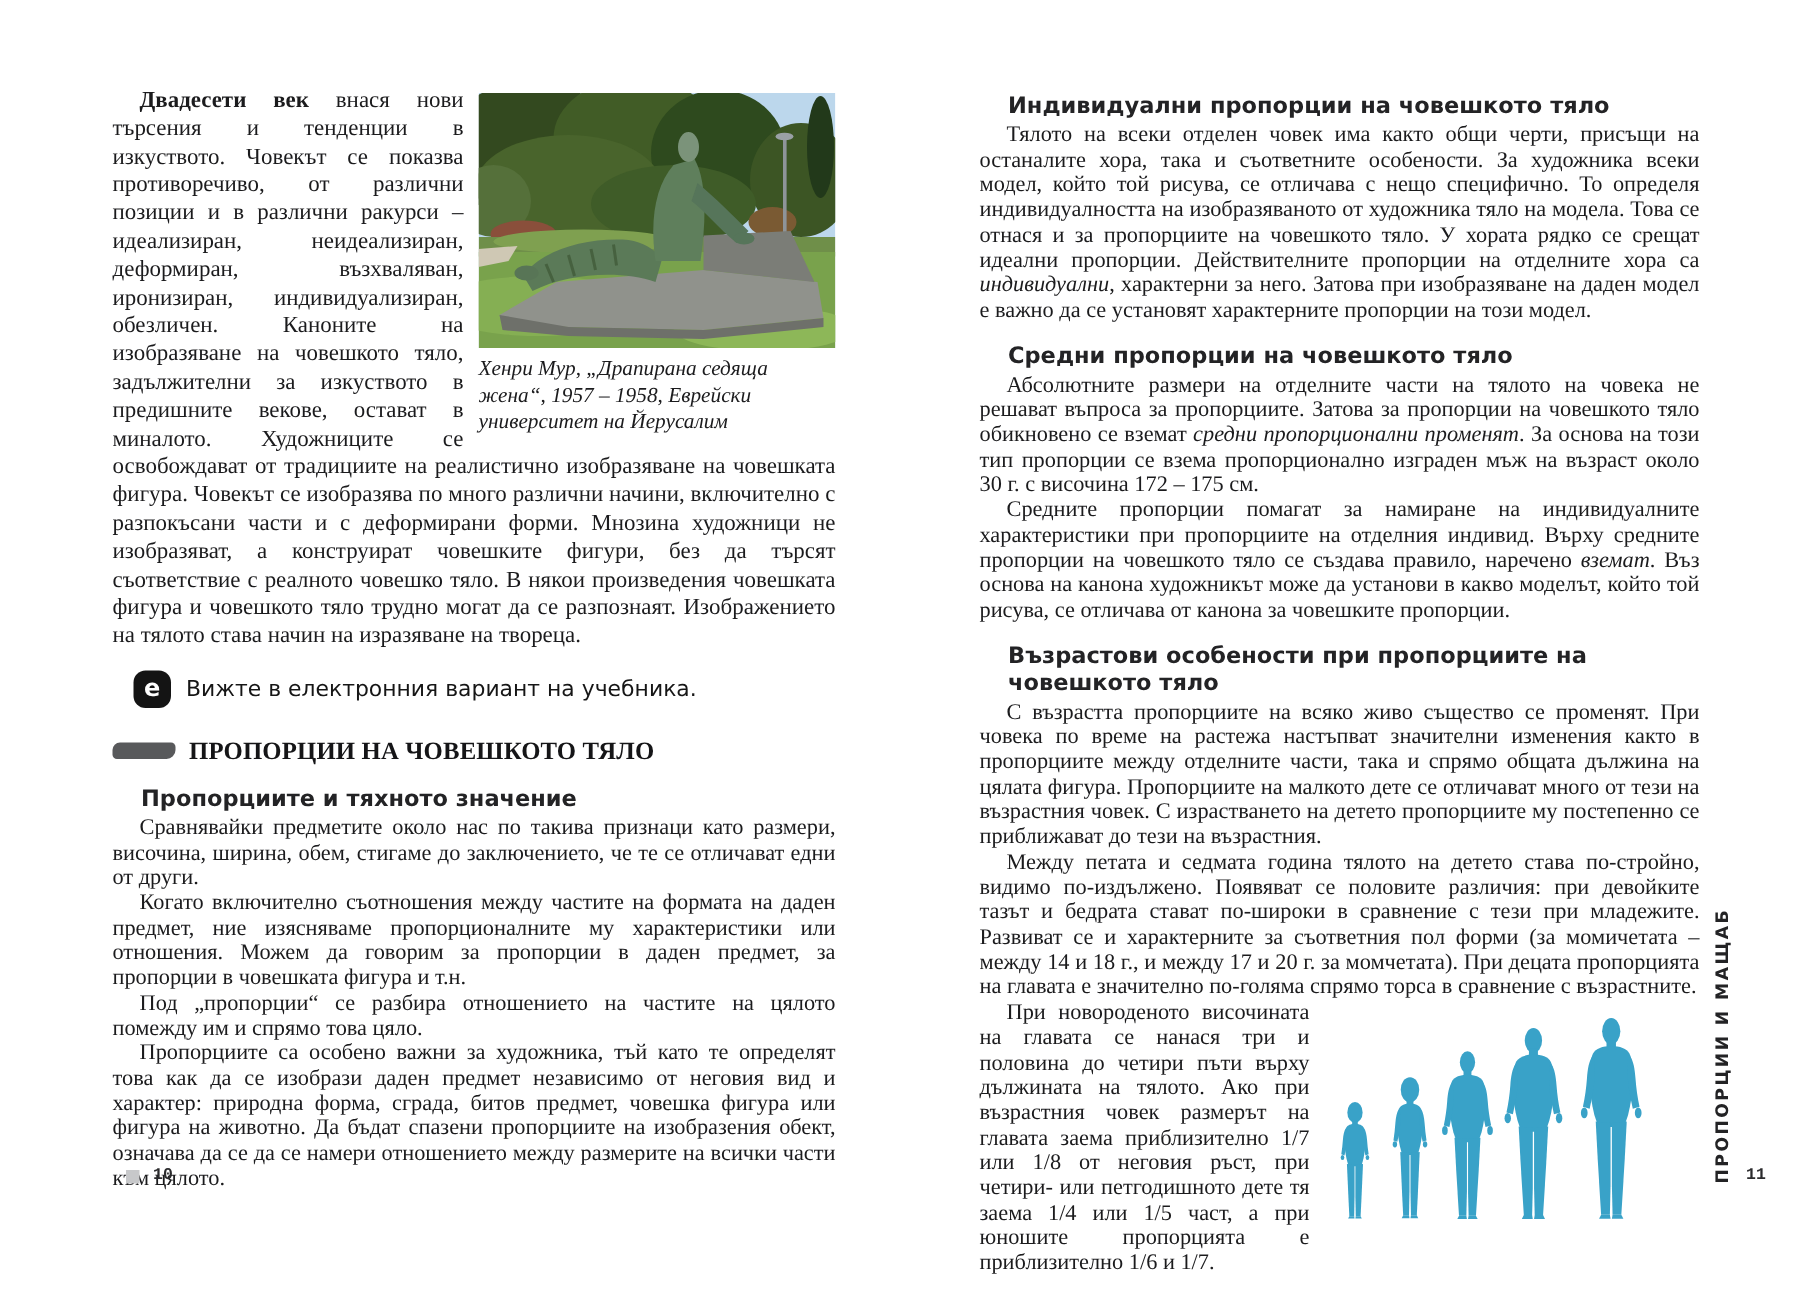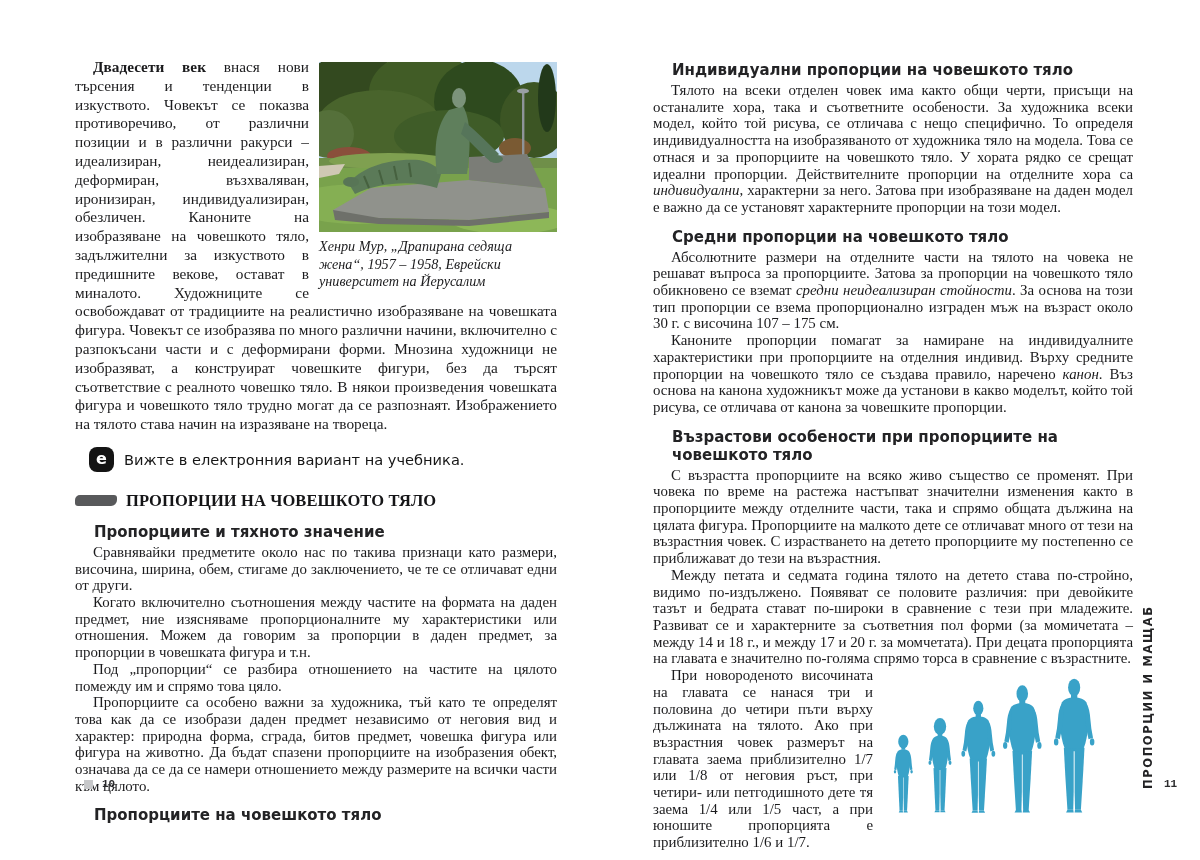--- a/index.html
+++ b/index.html
@@ -125,30 +125,29 @@
       <span class="section-bar"></span>
       <h2 class="section-title">ПРОПОРЦИИ НА ЧОВЕШКОТО ТЯЛО</h2>
     </div>
 
     <h3 class="sub">Пропорциите и тяхното значение</h3>
     <p class="body">Сравнявайки предметите около нас по такива признаци като размери, височина, ширина, обем, стигаме до заключението, че те се отличават едни от други.</p>
     <p class="body">Когато включително съотношения между частите на формата на даден предмет, ние изясняваме пропорционалните му характеристики или отношения. Можем да говорим за пропорции в даден предмет, за пропорции в човешката фигура и т.н.</p>
     <p class="body">Под „пропорции“ се разбира отношението на частите на цялото помежду им и спрямо това цяло.</p>
     <p class="body">Пропорциите са особено важни за художника, тъй като те определят това как да се изобрази даден предмет независимо от неговия вид и характер: природна форма, сграда, битов предмет, човешка фигура или фигура на животно. Да бъдат спазени пропорциите на изобразения обект, означава да се да се намери отношението между размерите на всички части към цялото.</p>
 
-    <h3 class="sub">Пропорциите на човешкото тяло</h3>
   </section>
 
   <section class="page page-right">
     <h3 class="sub first">Индивидуални пропорции на човешкото тяло</h3>
     <p class="body"><span>Тялото на всеки отделен човек има както общи черти, присъщи на останалите хора, така и съответните особености. За художника всеки модел, който той рисува, се отличава с нещо специфично. То определя индивидуалността на изобразяваното от художника тяло на модела. Това се отнася и за пропорциите на човешкото тяло. У хората рядко се срещат идеални пропорции. Действителните пропорции на отделните хора са </span><i>индивидуални</i><span>, характерни за него. Затова при изобразяване на даден модел е важно да се установят характерните пропорции на този модел.</span></p>
 
     <h3 class="sub">Средни пропорции на човешкото тяло</h3>
-    <p class="body"><span>Абсолютните размери на отделните части на тялото на човека не решават въпроса за пропорциите. Затова за пропорции на човешкото тяло обикновено се вземат </span><i>средни неидеализиран стойности</i><span>. За основа на този тип пропорции се взема пропорционално изграден мъж на възраст около 30 г. с височина 107 – 175 см.</span></p>
-    <p class="body"><span>Каноните пропорции помагат за намиране на индивидуалните характеристики при пропорциите на отделния индивид. Върху средните пропорции на човешкото тяло се създава правило, наречено </span><i>канон</i><span>. Въз основа на канона художникът може да установи в какво моделът, който той рисува, се отличава от канона за човешките пропорции.</span></p>
+    <p class="body"><span>Абсолютните размери на отделните части на тялото на човека не решават въпроса за пропорциите. Затова за пропорции на човешкото тяло обикновено се вземат </span><i>средни пропорционални променят</i><span>. За основа на този тип пропорции се взема пропорционално изграден мъж на възраст около 30 г. с височина 172 – 175 см.</span></p>
+    <p class="body"><span>Средните пропорции помагат за намиране на индивидуалните характеристики при пропорциите на отделния индивид. Върху средните пропорции на човешкото тяло се създава правило, наречено </span><i>вземат</i><span>. Въз основа на канона художникът може да установи в какво моделът, който той рисува, се отличава от канона за човешките пропорции.</span></p>
 
     <h3 class="sub">Възрастови особености при пропорциите на човешкото тяло</h3>
     <p class="body">С възрастта пропорциите на всяко живо същество се променят. При човека по време на растежа настъпват значителни изменения както в пропорциите между отделните части, така и спрямо общата дължина на цялата фигура. Пропорциите на малкото дете се отличават много от тези на възрастния човек. С израстването на детето пропорциите му постепенно се приближават до тези на възрастния.</p>
     <p class="body">Между петата и седмата година тялото на детето става по-стройно, видимо по-издължено. Появяват се половите различия: при девойките тазът и бедрата стават по-широки в сравнение с тези при младежите. Развиват се и характерните за съответния пол форми (за момичетата – между 14 и 18 г., и между 17 и 20 г. за момчетата). При децата пропорцията на главата е значително по-голяма спрямо торса в сравнение с възрастните.</p>
 
     <p class="body">
       <span class="fig-float">
         <svg class="age-svg" viewBox="0 0 265 168">
           <defs>
             <g id="kid">

